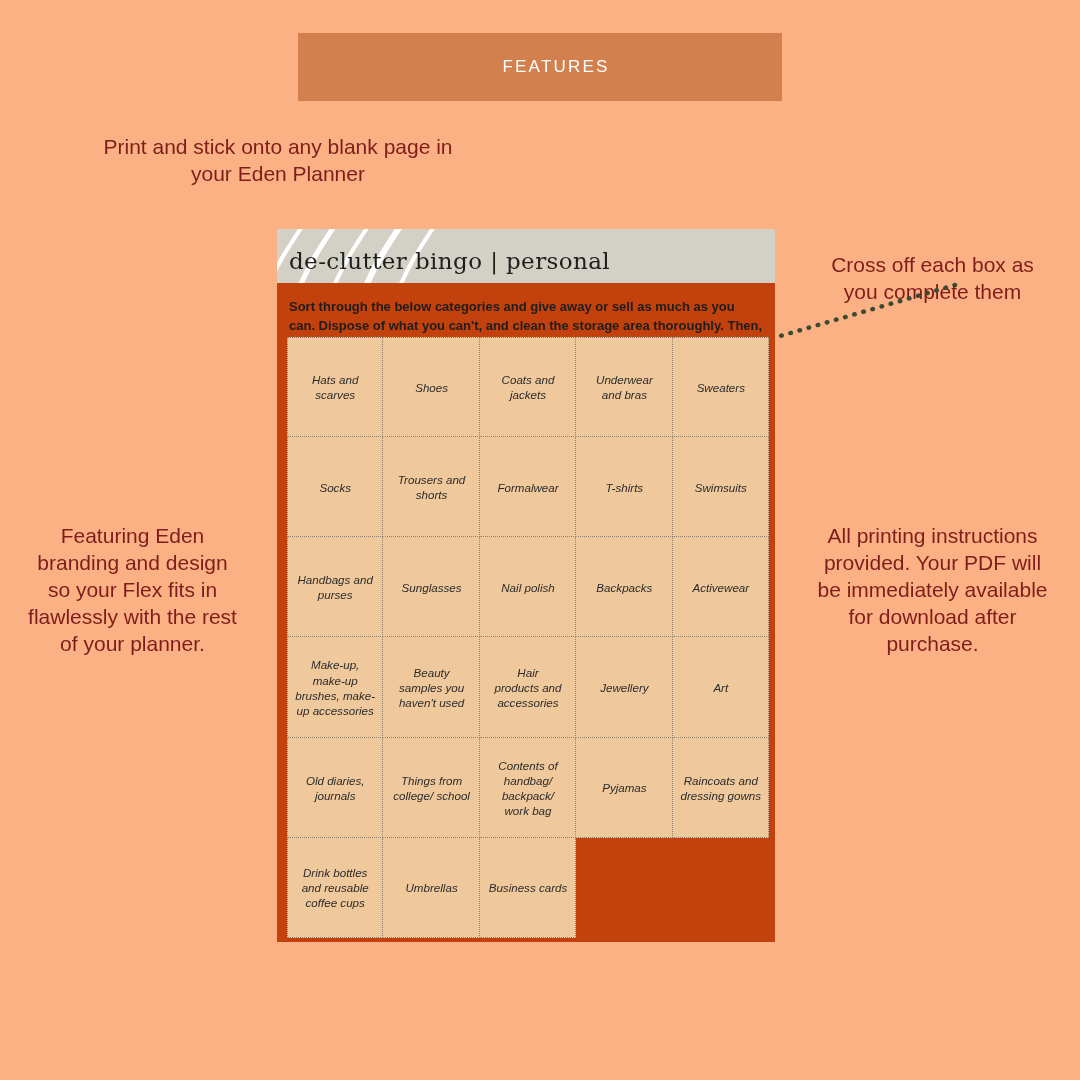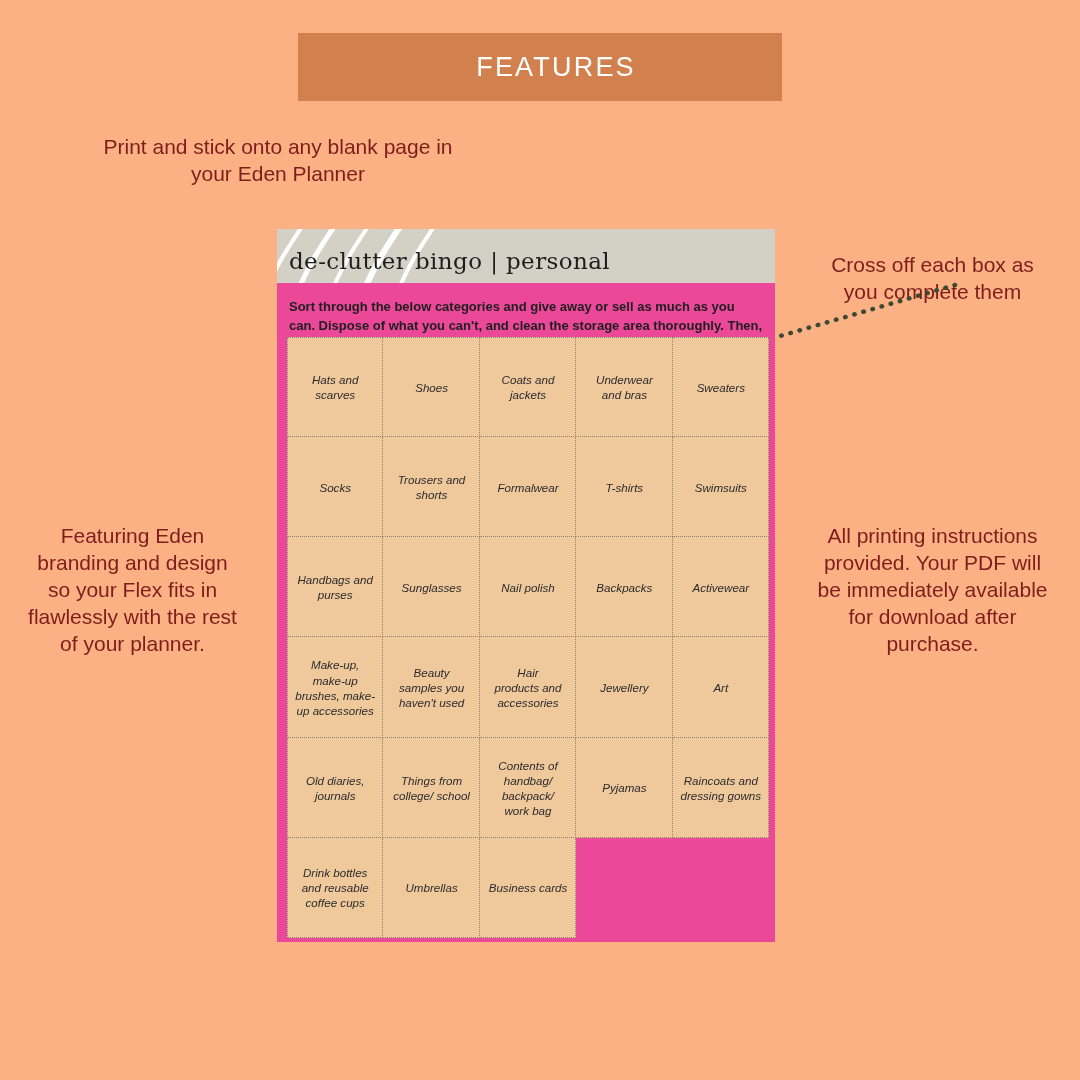--- a/index.html
+++ b/index.html
@@ -22,21 +22,21 @@
     top: 33px;
     width: 484px;
     height: 68px;
     background: #D2814E;
     display: flex;
     align-items: center;
     justify-content: center;
   }
   .features-banner .label {
     color: #FFFFFF;
-    font-size: 27px;
+    font-size: 17px;
     letter-spacing: 2.2px;
     font-weight: 400;
     margin-left: 32px;
   }
 
   
   .annotation {
     position: absolute;
     color: #7f1d1d;
     text-align: center;
@@ -60,21 +60,21 @@
     pointer-events: none;
   }
 
   
   .page-card {
     position: absolute;
     left: 277px;
     top: 229px;
     width: 498px;
     height: 713px;
-    background: #ec4899;
+    background: #c2410c;
     box-sizing: border-box;
     padding: 0;
     overflow: hidden;
   }
 
   
   .card-header {
     position: relative;
     height: 54px;
     background: #D3D1C5;

